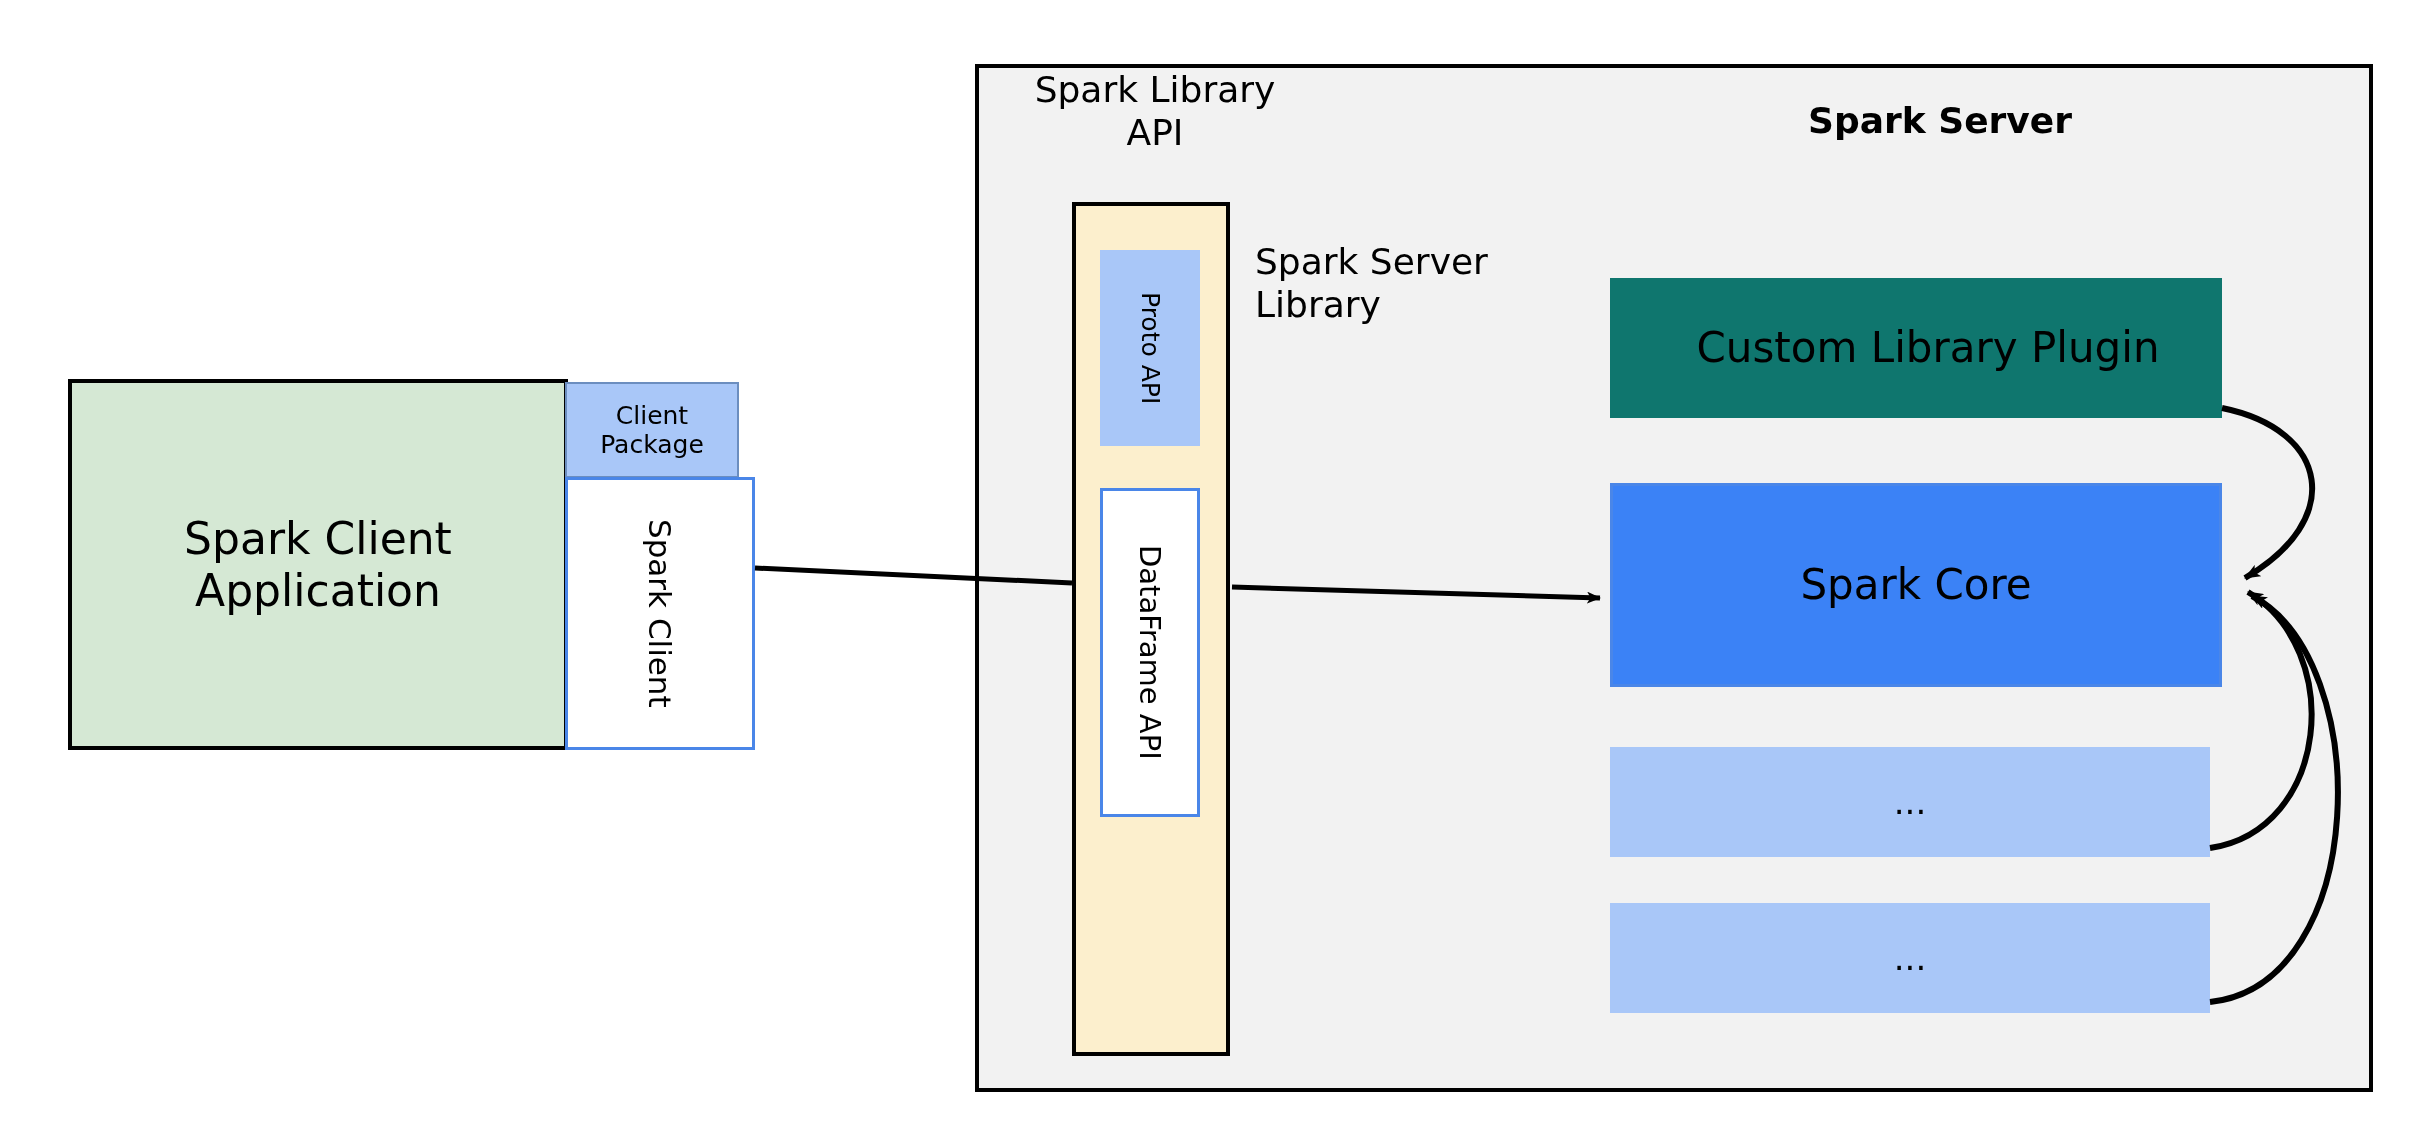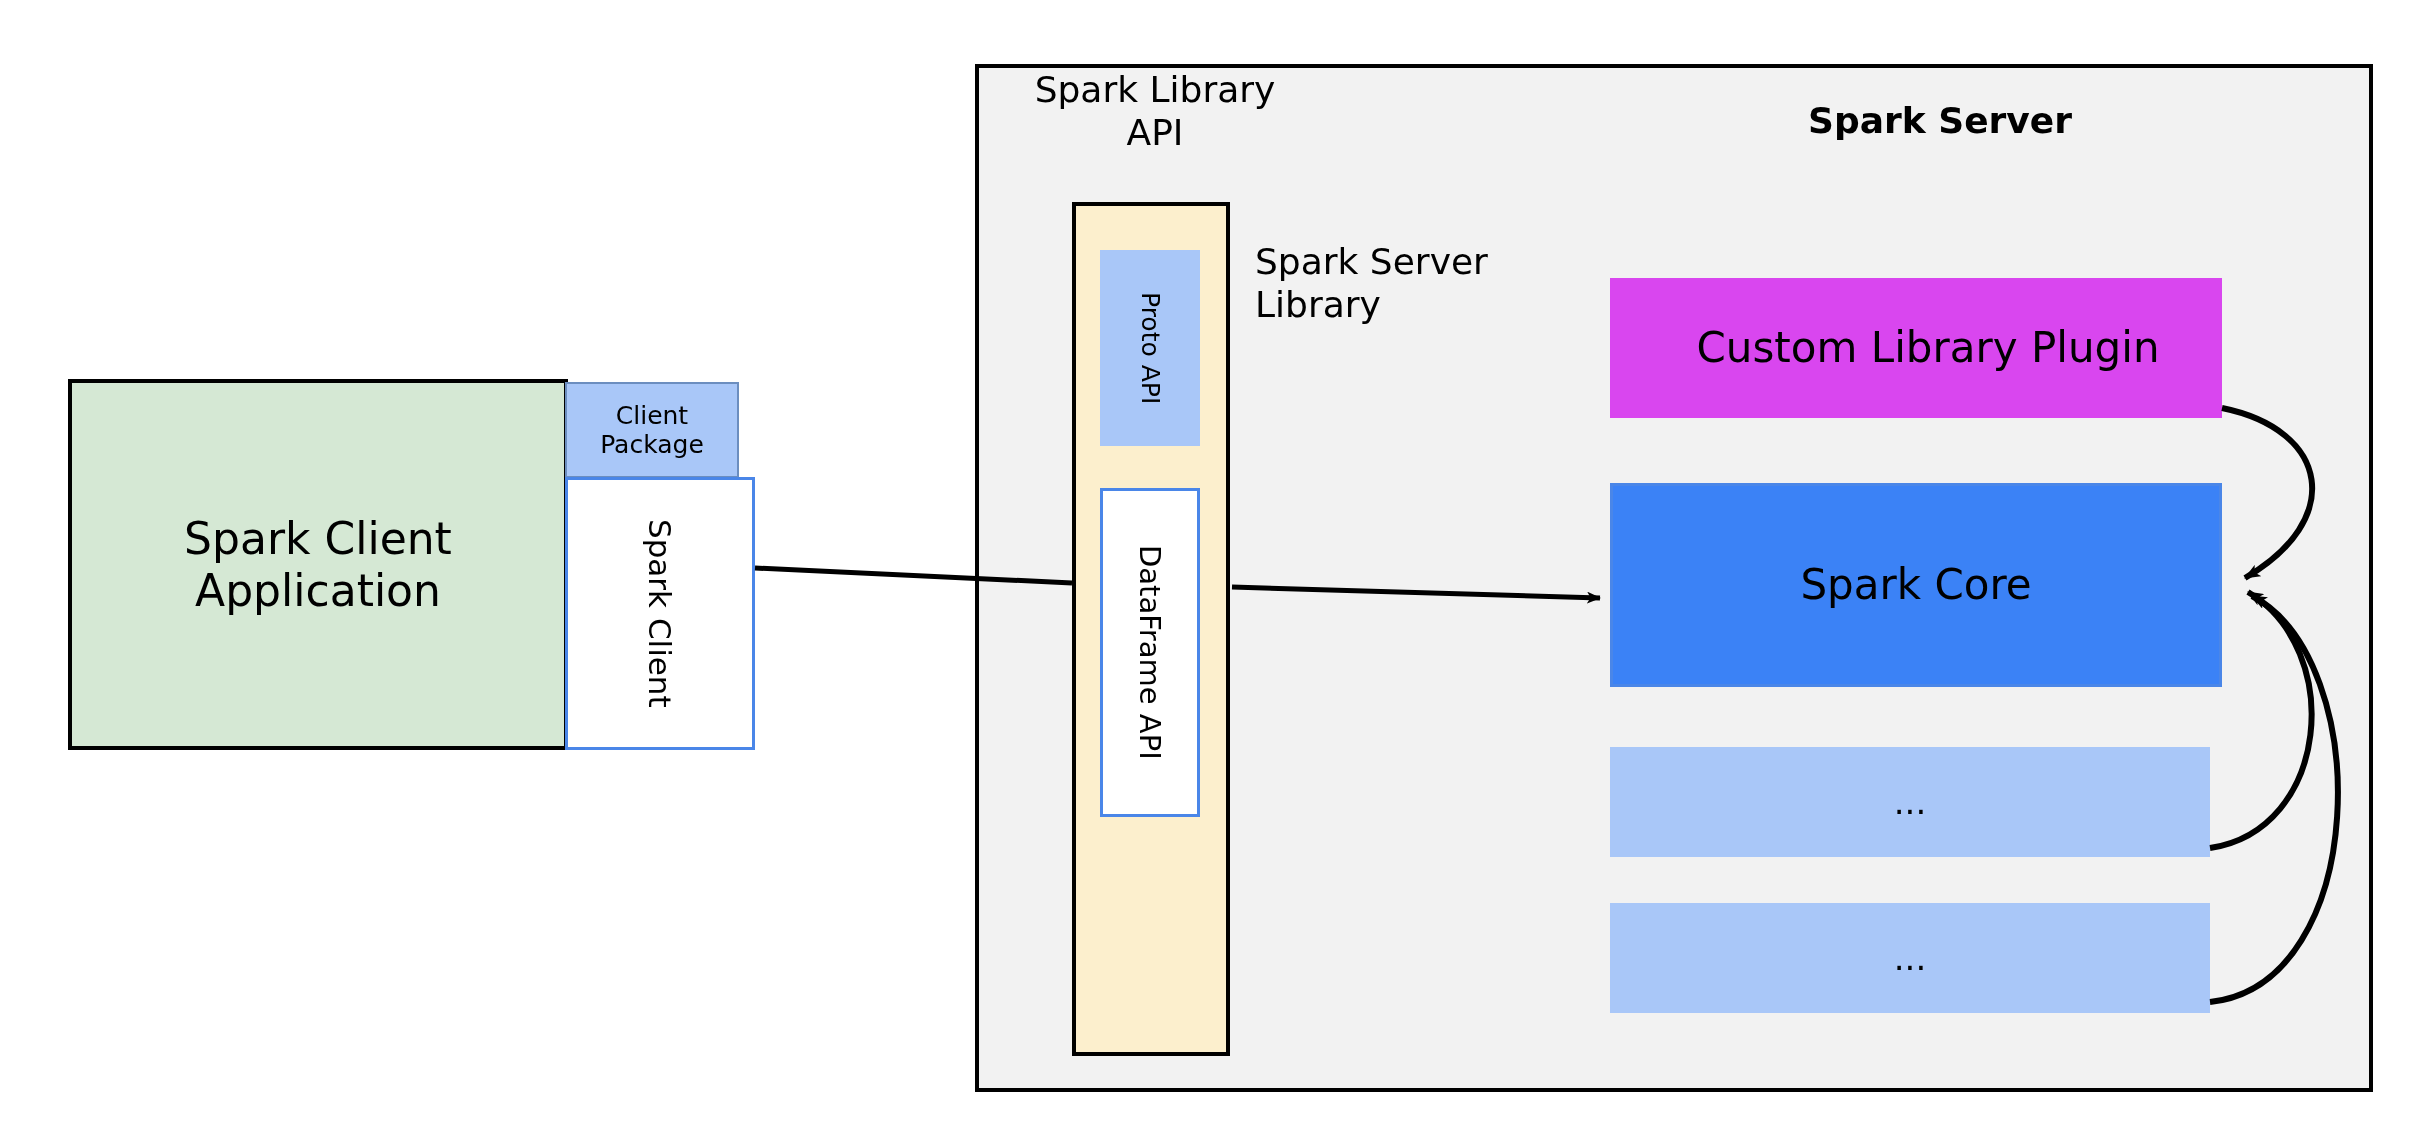--- a/index.html
+++ b/index.html
@@ -115,21 +115,21 @@
     left: 1100px; top: 488px; width: 100px; height: 329px;
     background: #ffffff;
     border: 3px solid #4a86e8;
     z-index: 5;
   }
   #dataframe-api-label { font-size: 29px; }
 
   
   #custom-library-plugin-box {
     left: 1610px; top: 278px; width: 612px; height: 140px;
-    background: #d946ef;
+    background: #0f766e;
     border: none;
     font-size: 42px;
     z-index: 3;
     padding-left: 24px;
   }
   #spark-core-box {
     left: 1610px; top: 483px; width: 612px; height: 204px;
     background: #3b82f6;
     border: 3px solid #4a86e8;
     font-size: 42px;

